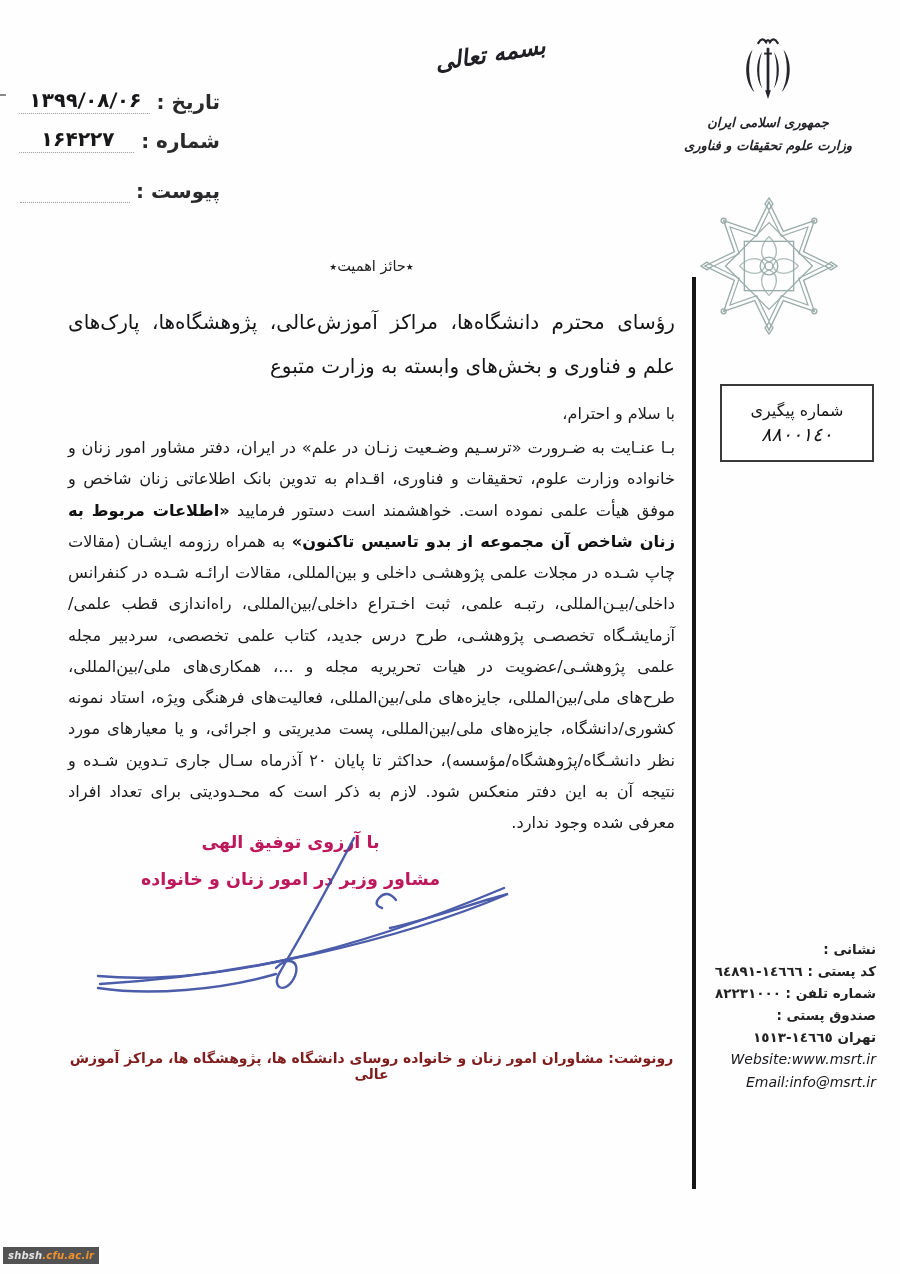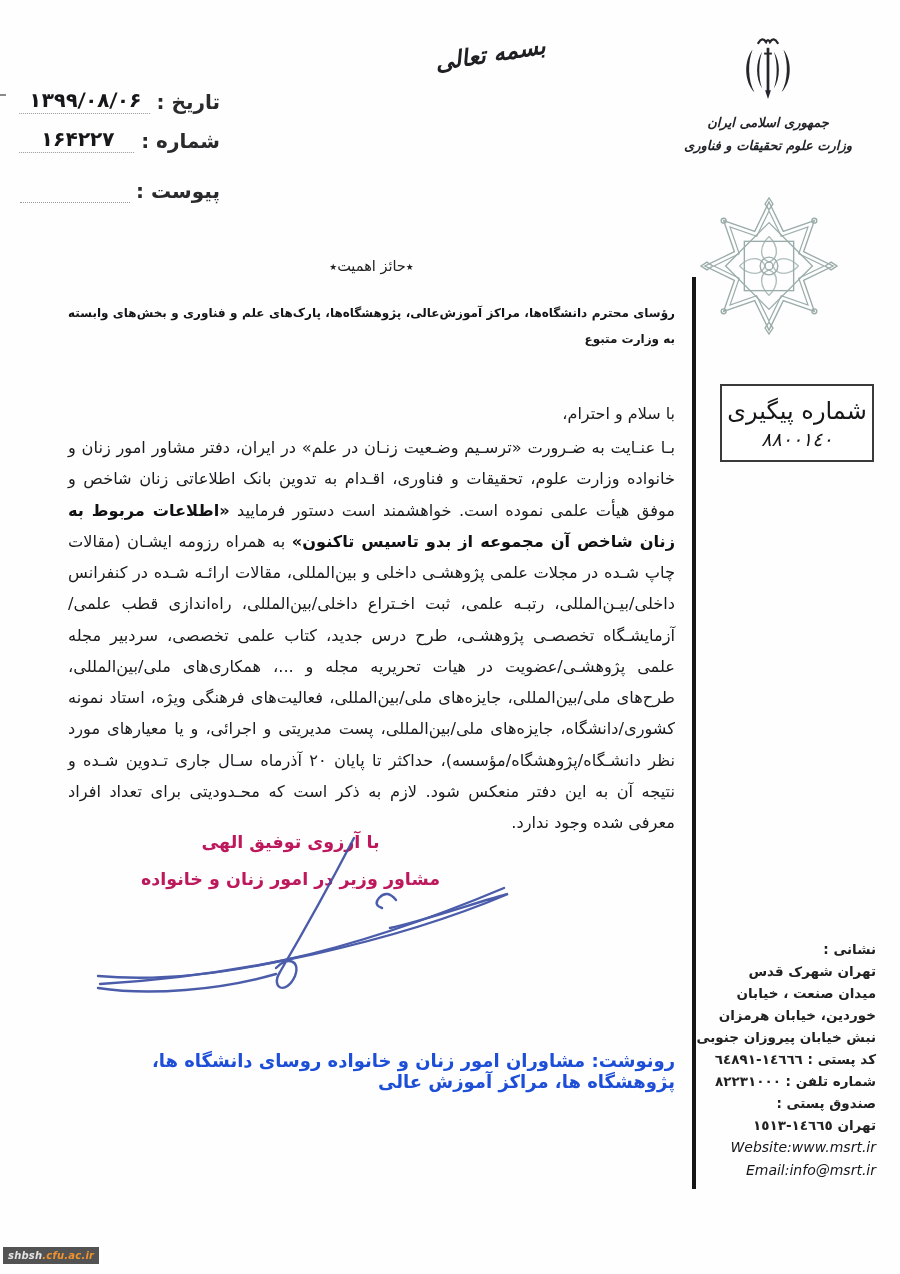--- a/index.html
+++ b/index.html
@@ -42,45 +42,45 @@
 
   
   #vertical-rule{left:692px;top:277px;width:4px;height:912px;background:#161616;}
 
   
   #tracking-box{
     left:720px;top:384px;width:150px;height:74px;border:2px solid #3a3a3a;
     display:flex;flex-direction:column;align-items:center;justify-content:center;
     direction:rtl;background:#fff;
   }
-  #tracking-label{font-size:24px;color:#17171a;}
+  #tracking-label{font-size:16px;color:#17171a;}
   #tracking-value{font-size:19px;font-style:italic;letter-spacing:2px;color:#17171a;margin-top:3px;}
 
   
   .letter-col{left:68px;width:607px;direction:rtl;}
   #importance-line{top:258px;text-align:center;font-size:14.5px;color:#222;}
   #recipient-heading{
-    top:300px;font-weight:bold;font-size:12px;line-height:2.2;
+    top:300px;font-weight:normal;font-size:20px;line-height:2.2;
     text-align:justify;text-align-last:right;color:#151518;
   }
   #salutation{top:404px;font-size:16px;}
   #letter-body{
     top:432px;font-size:16.2px;line-height:1.93;
     text-align:justify;text-align-last:right;color:#1b1b1e;
   }
   #letter-body .seg-bold{font-weight:bold;color:#111114;}
 
   
   #signature-block{left:108px;top:824px;width:365px;text-align:center;direction:rtl;
     font-weight:bold;font-size:17.5px;line-height:2.12;color:#be185d;}
   #signature-scribble{left:90px;top:836px;pointer-events:none;}
 
   
-  #cc-line{left:68px;top:1050px;width:607px;direction:rtl;text-align:right;
-    font-weight:bold;font-size:18px;color:#1d4ed8;}
+  #cc-line{left:68px;top:1050px;width:607px;direction:rtl;text-align:center;
+    font-weight:bold;font-size:14px;color:#7f1d1d;}
 
   
   #footer-contact{right:24px;top:938px;width:200px;direction:rtl;text-align:right;
     font-weight:bold;font-size:13.5px;line-height:1.63;color:#222;}
   #footer-contact .num{direction:ltr;unicode-bidi:isolate;display:inline-block;}
   .latin-line{direction:ltr;text-align:right;font-style:italic;font-weight:normal;font-size:14px;color:#16161a;}
 
   
   #watermark-badge{
     left:3px;top:1247px;height:17px;background:#535353;
@@ -173,26 +173,20 @@
     <path d="M264 2 C238 52 204 112 190 136 C180 152 196 160 205 140 C211 124 197 120 186 132"></path>
     <path d="M306 64 q-9 -11 -17 -2 q-6 7 3 10"></path>
   </g>
 </svg>
 
 <div class="abs" id="cc-line">رونوشت: مشاوران امور زنان و خانواده روسای دانشگاه ها، پژوهشگاه ها، مراکز آموزش عالی</div>
 
 <div class="abs" id="footer-contact">
   <div>نشانی :</div>
   <div>
-      <div>تهران شهرک قدس</div>
-      <div>میدان صنعت ، خیابان</div>
-      <div>خوردین، خیابان هرمزان</div>
-      <div>نبش خیابان پیروزان جنوبی</div>
-    </div>
-  <div>
     <span>کد پستی :</span>
     <span class="num">١٤٦٦٦-٦٤٨٩١</span>
   </div>
   <div>
     <span>شماره تلفن :</span>
     <span class="num">٨٢٢٣١٠٠٠</span>
   </div>
   <div>صندوق پستی :</div>
   <div>
     <span>تهران</span>

